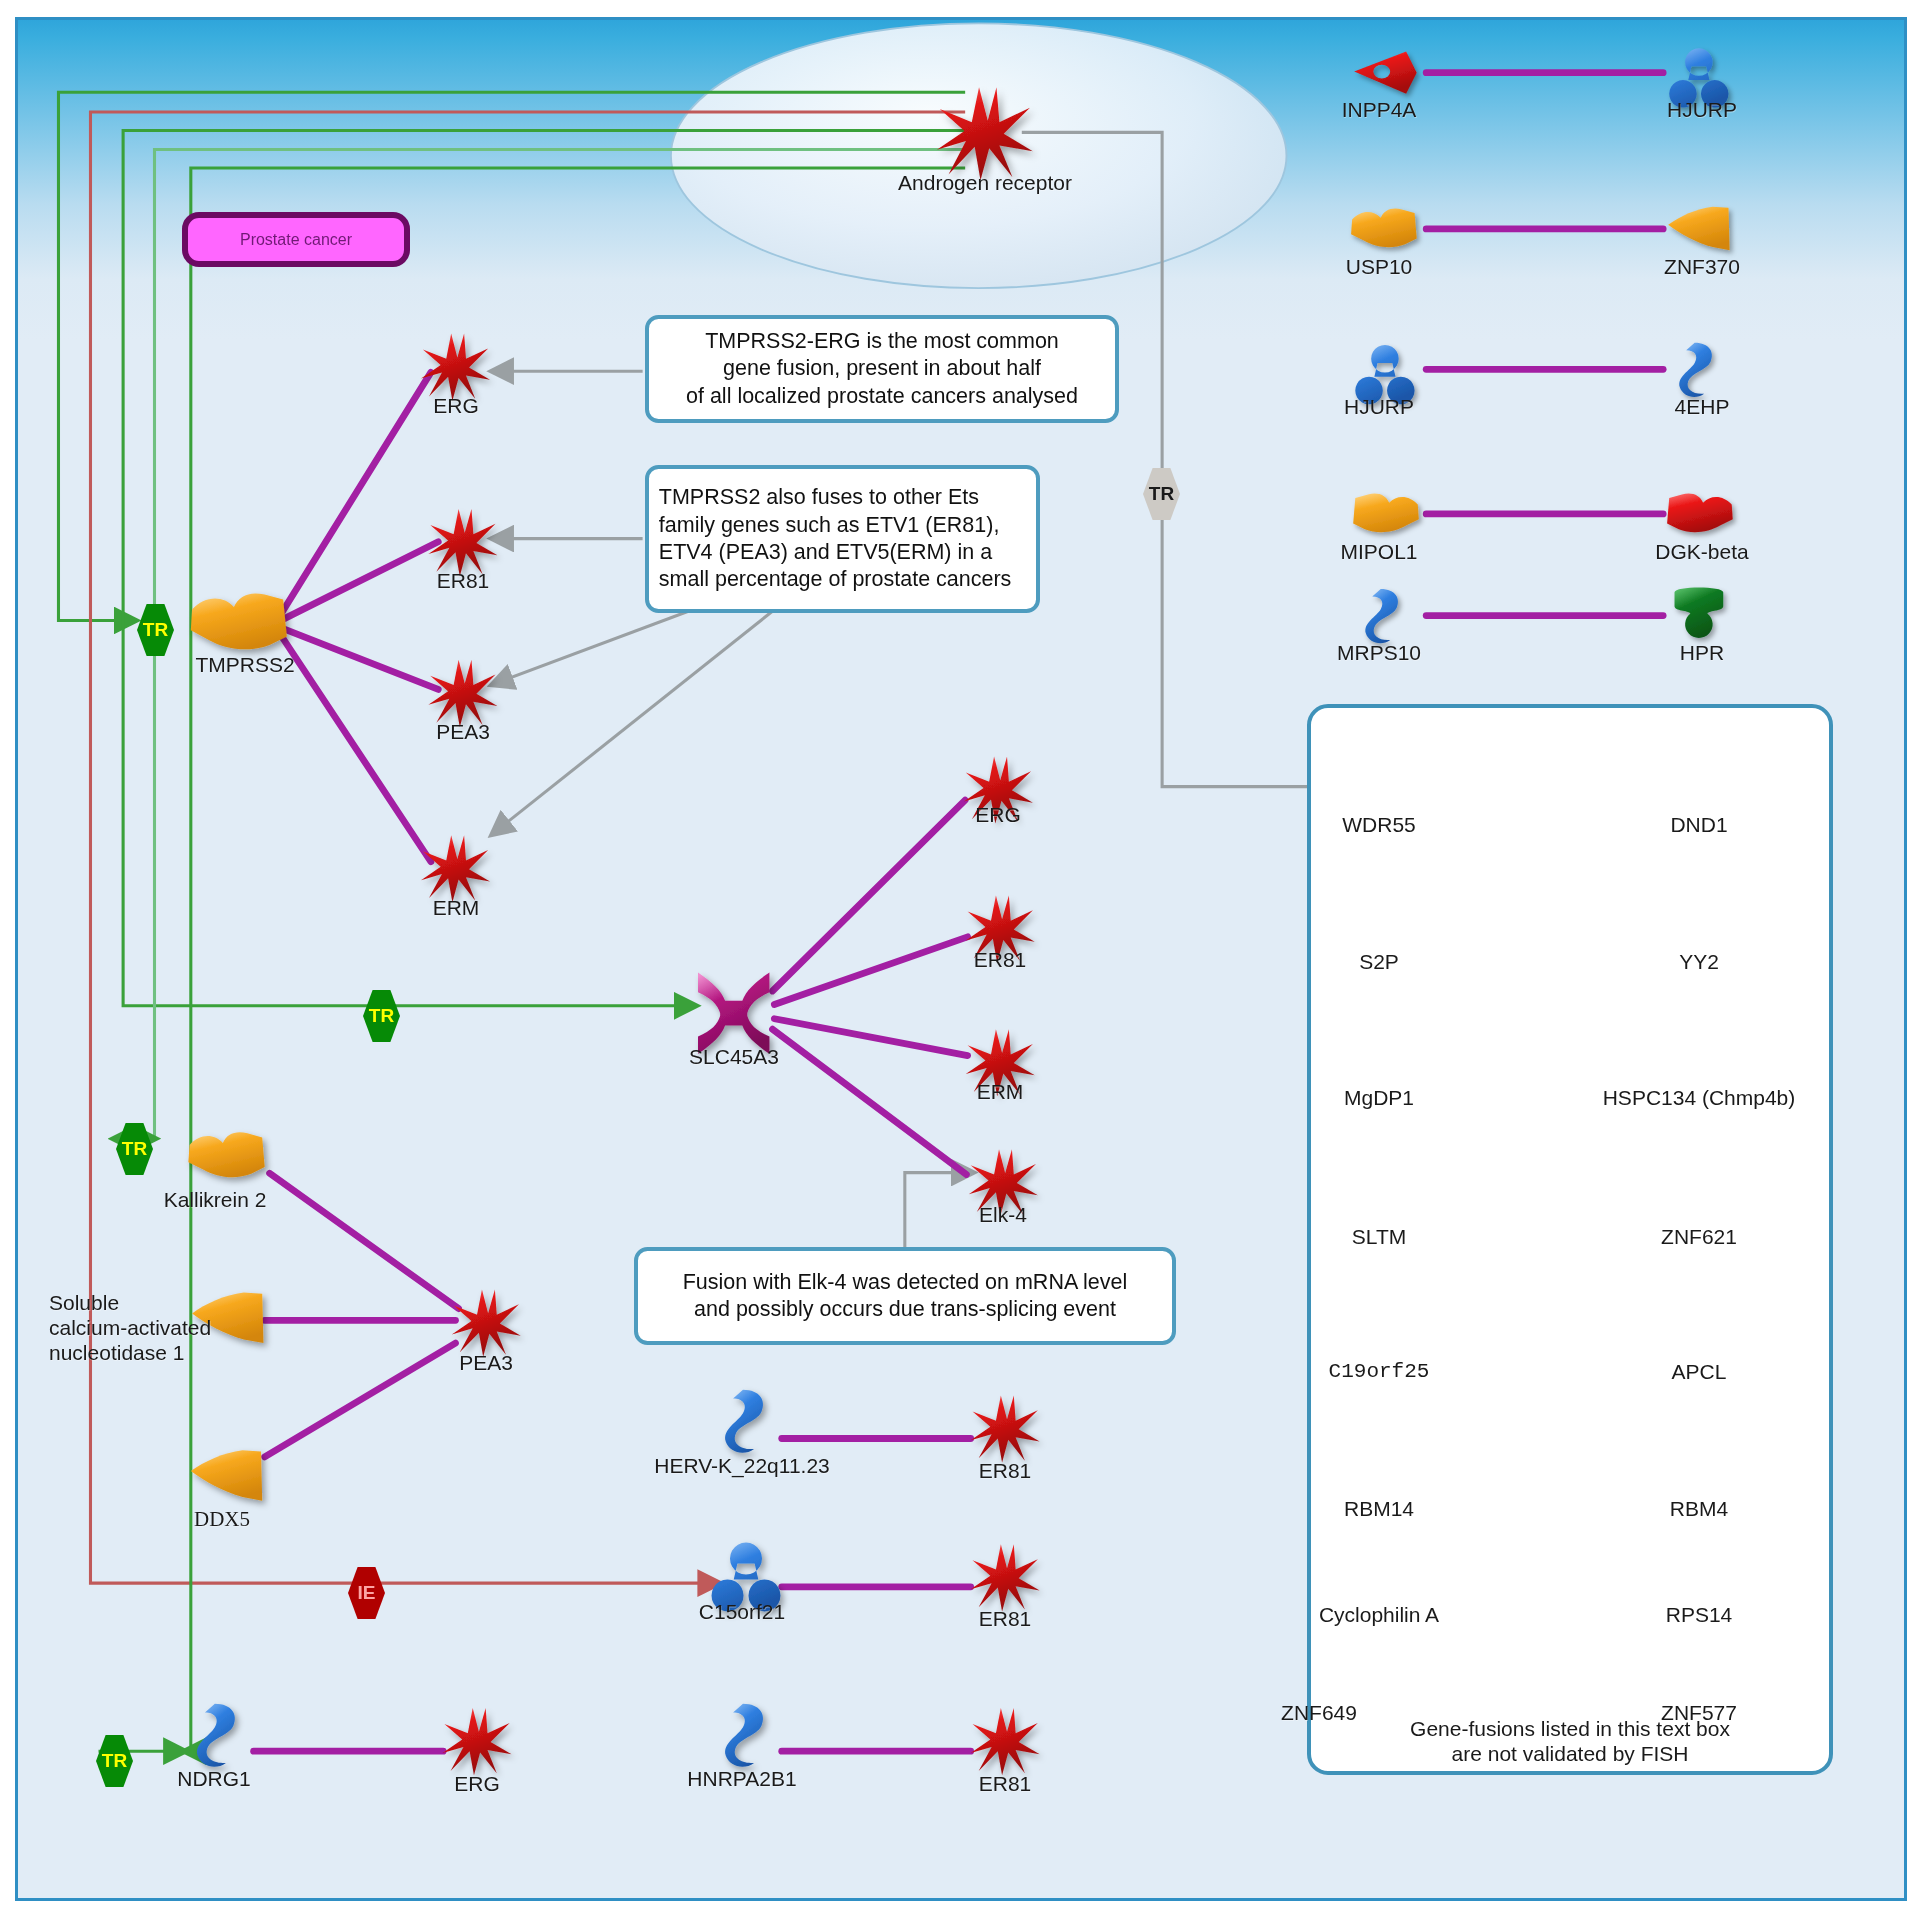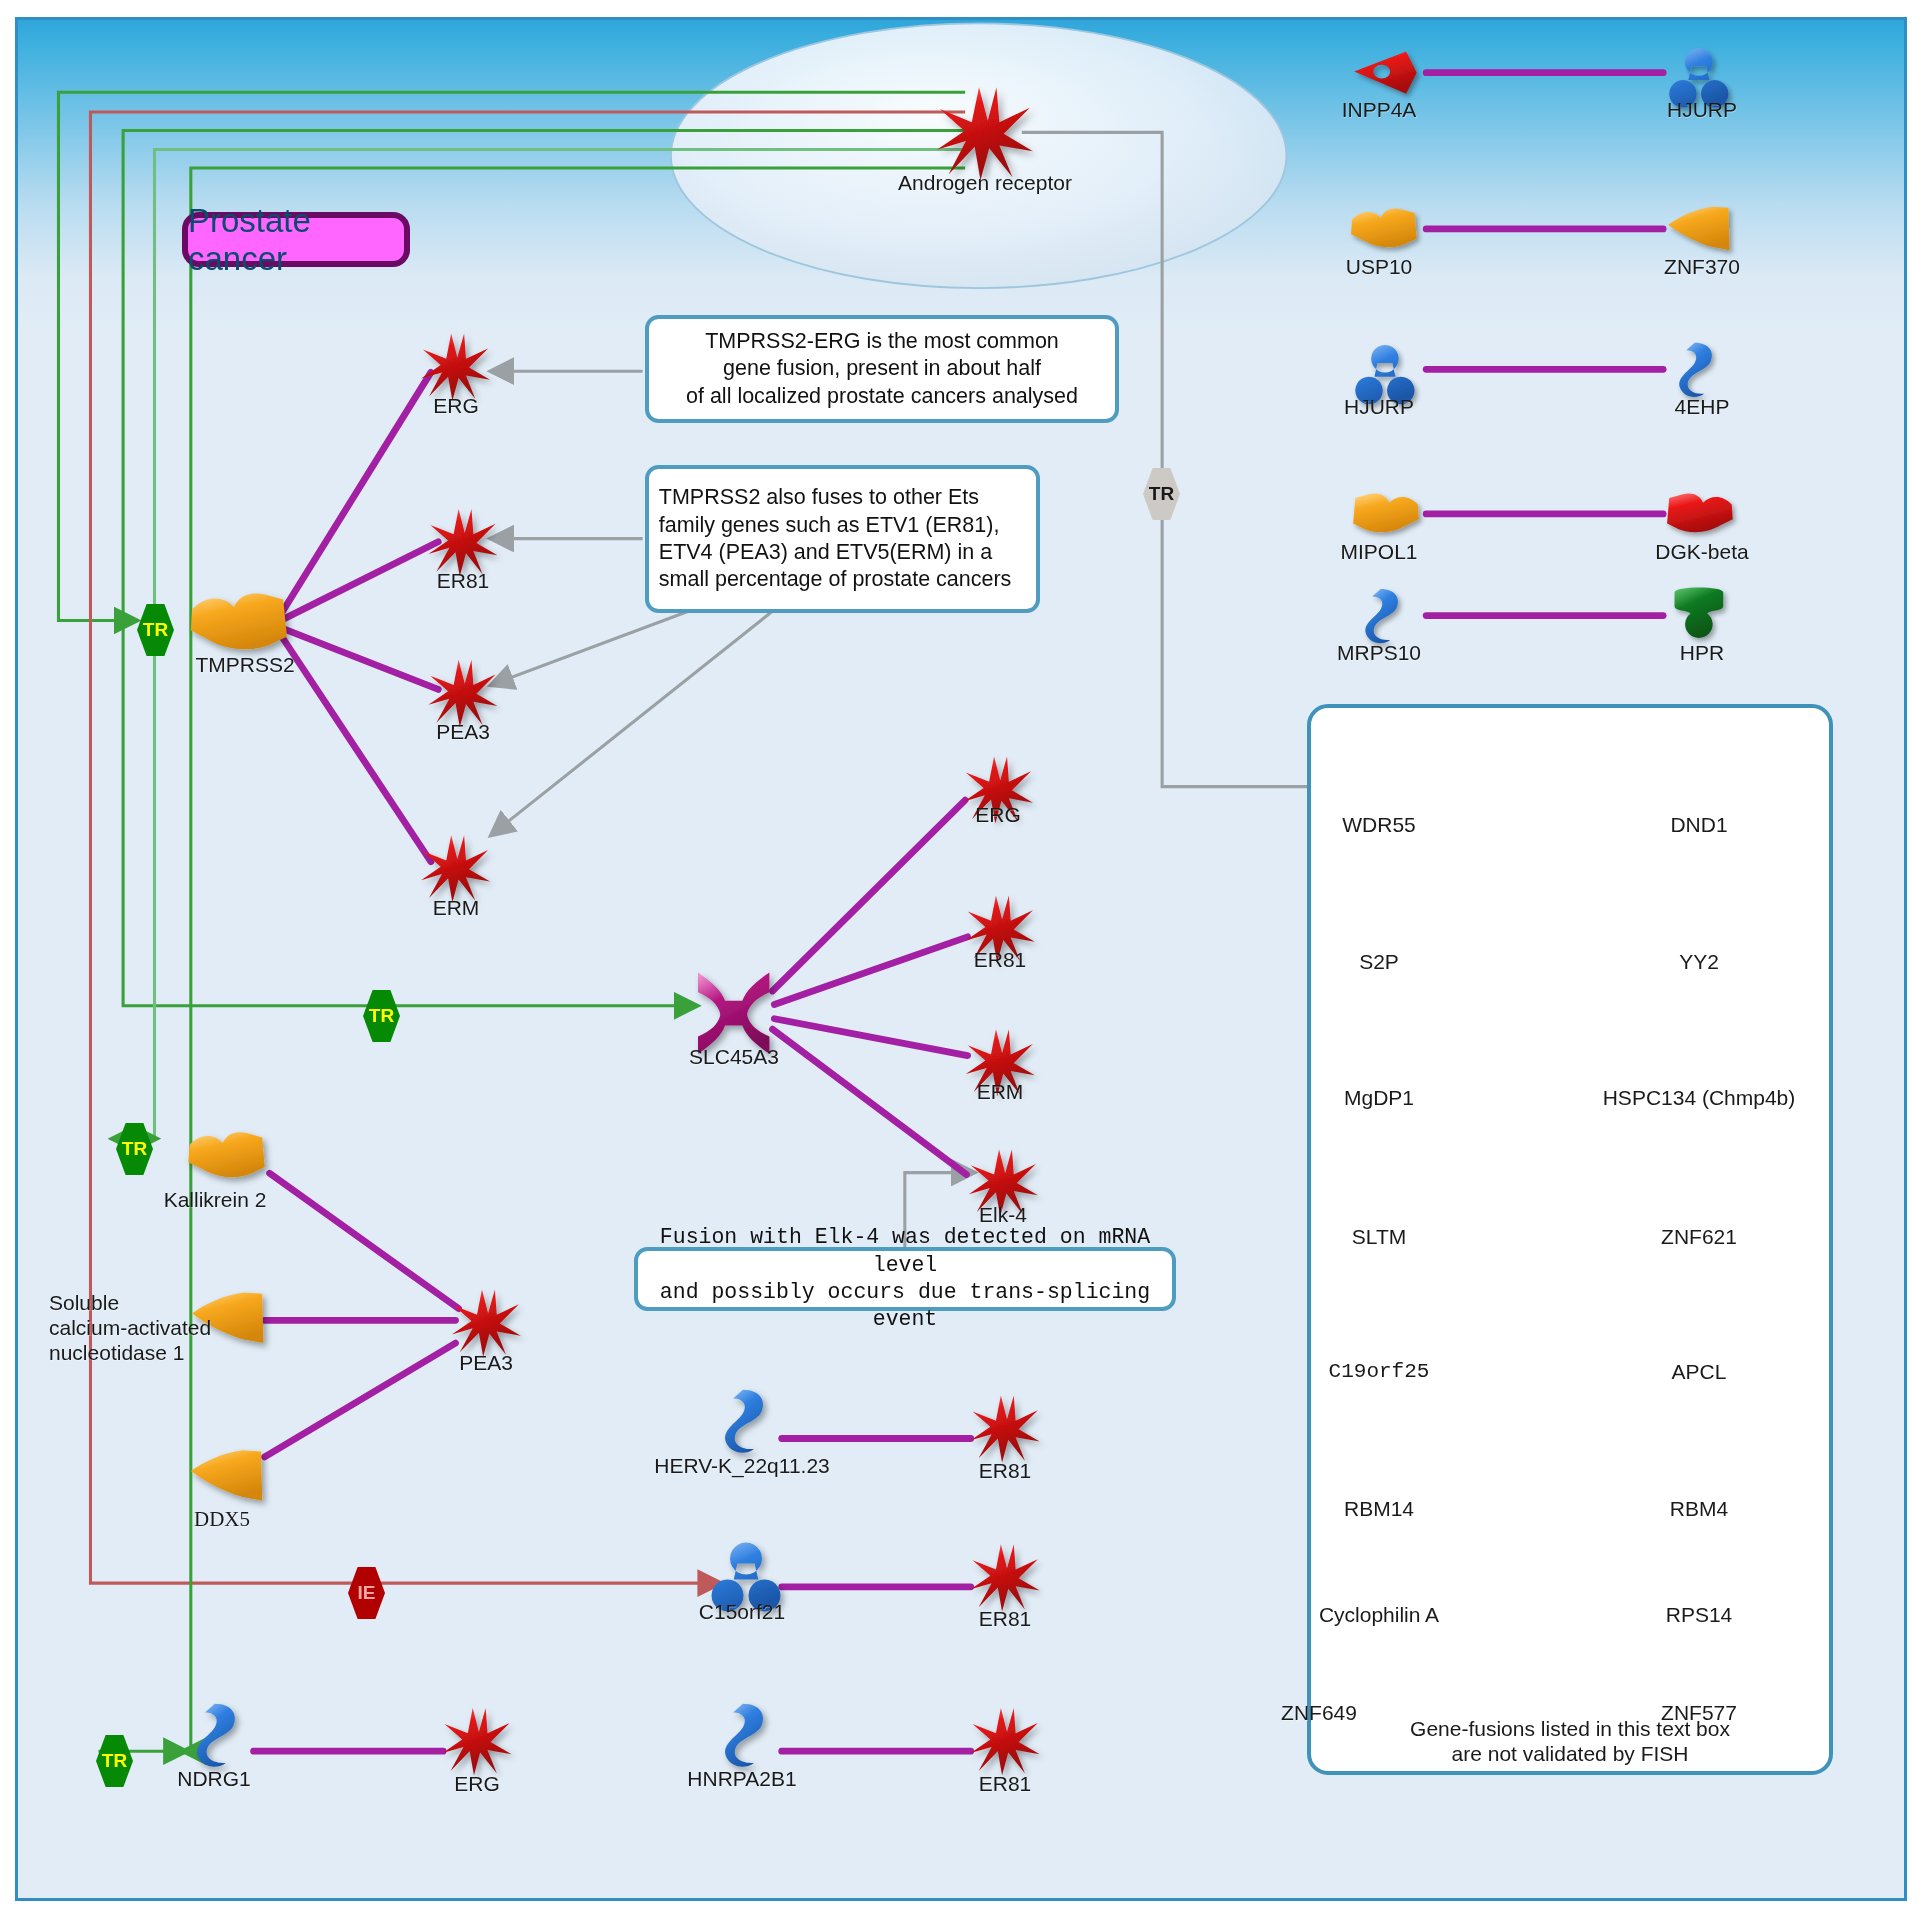--- a/index.html
+++ b/index.html
@@ -12,21 +12,21 @@
        text-shadow:0.6px 0.6px 0 rgba(255,255,255,.35);}
   .lbl.c{transform:translateX(-50%);text-align:center;}
   .lbl.l{text-align:left;}
   svg.ov{position:absolute;left:0;top:0;width:1926px;height:1918px;overflow:visible;pointer-events:none;}
   .tbox{position:absolute;background:#fff;border:4.3px solid #4e9cbf;border-radius:13.5px;
         box-sizing:border-box;color:#111;font-size:21.5px;line-height:1.27;text-align:center;
         display:flex;align-items:center;justify-content:center;padding:6.2px 9.8px;}
   .tbox.left{text-align:left;justify-content:flex-start;}
   .fishbox{position:absolute;background:#fff;border:4.9px solid #3f92b9;border-radius:21px;box-sizing:border-box;}
   .pc-pill{position:absolute;background:#ff66ff;border:6.8px solid #6b0a63;border-radius:17px;
-           color:#0c4a6e;font-size:33px;display:flex;align-items:center;justify-content:center;
+           color:#701a75;font-size:16px;display:flex;align-items:center;justify-content:center;
            box-sizing:border-box;}
   .badge{position:absolute;width:37px;height:52px;display:flex;align-items:center;
          justify-content:center;font-size:19px;font-weight:bold;box-sizing:border-box;}
   .badge.tr{background:#068a06;color:#ffff00;
             clip-path:polygon(26% 0,74% 0,100% 50%,74% 100%,26% 100%,0 50%);}
   .badge.ie{background:#b00000;color:#fca5a5;
             clip-path:polygon(26% 0,74% 0,100% 50%,74% 100%,26% 100%,0 50%);}
   .badge.trg{background:#cdcac5;color:#1a1a1a;
              clip-path:polygon(26% 0,74% 0,100% 50%,74% 100%,26% 100%,0 50%);}
 </style>
@@ -365,21 +365,21 @@
 
   <div class="tbox left" style="left:645px;top:465px;width:395px;height:148px;">
     <div>
       <div>TMPRSS2 also fuses to other Ets</div>
       <div>family genes such as ETV1 (ER81),</div>
       <div>ETV4 (PEA3) and ETV5(ERM) in a</div>
       <div>small percentage of prostate cancers</div>
     </div>
   </div>
 
-  <div class="tbox" style="left:634px;top:1247px;width:542px;height:64px;font-family:Liberation Mono, monospace;">
+  <div class="tbox" style="left:634px;top:1247px;width:542px;height:98px;">
     <div>
       <div>Fusion with Elk-4 was detected on mRNA level</div>
       <div>and possibly occurs due trans-splicing event</div>
     </div>
   </div>
 
   <div class="fishbox" style="left:1307px;top:704px;width:526px;height:1071px;"></div>
   <div class="lbl c" style="left:1570px;top:1717px;text-align:center;">
     <div>Gene-fusions listed in this text box</div>
     <div>are not validated by FISH</div>

